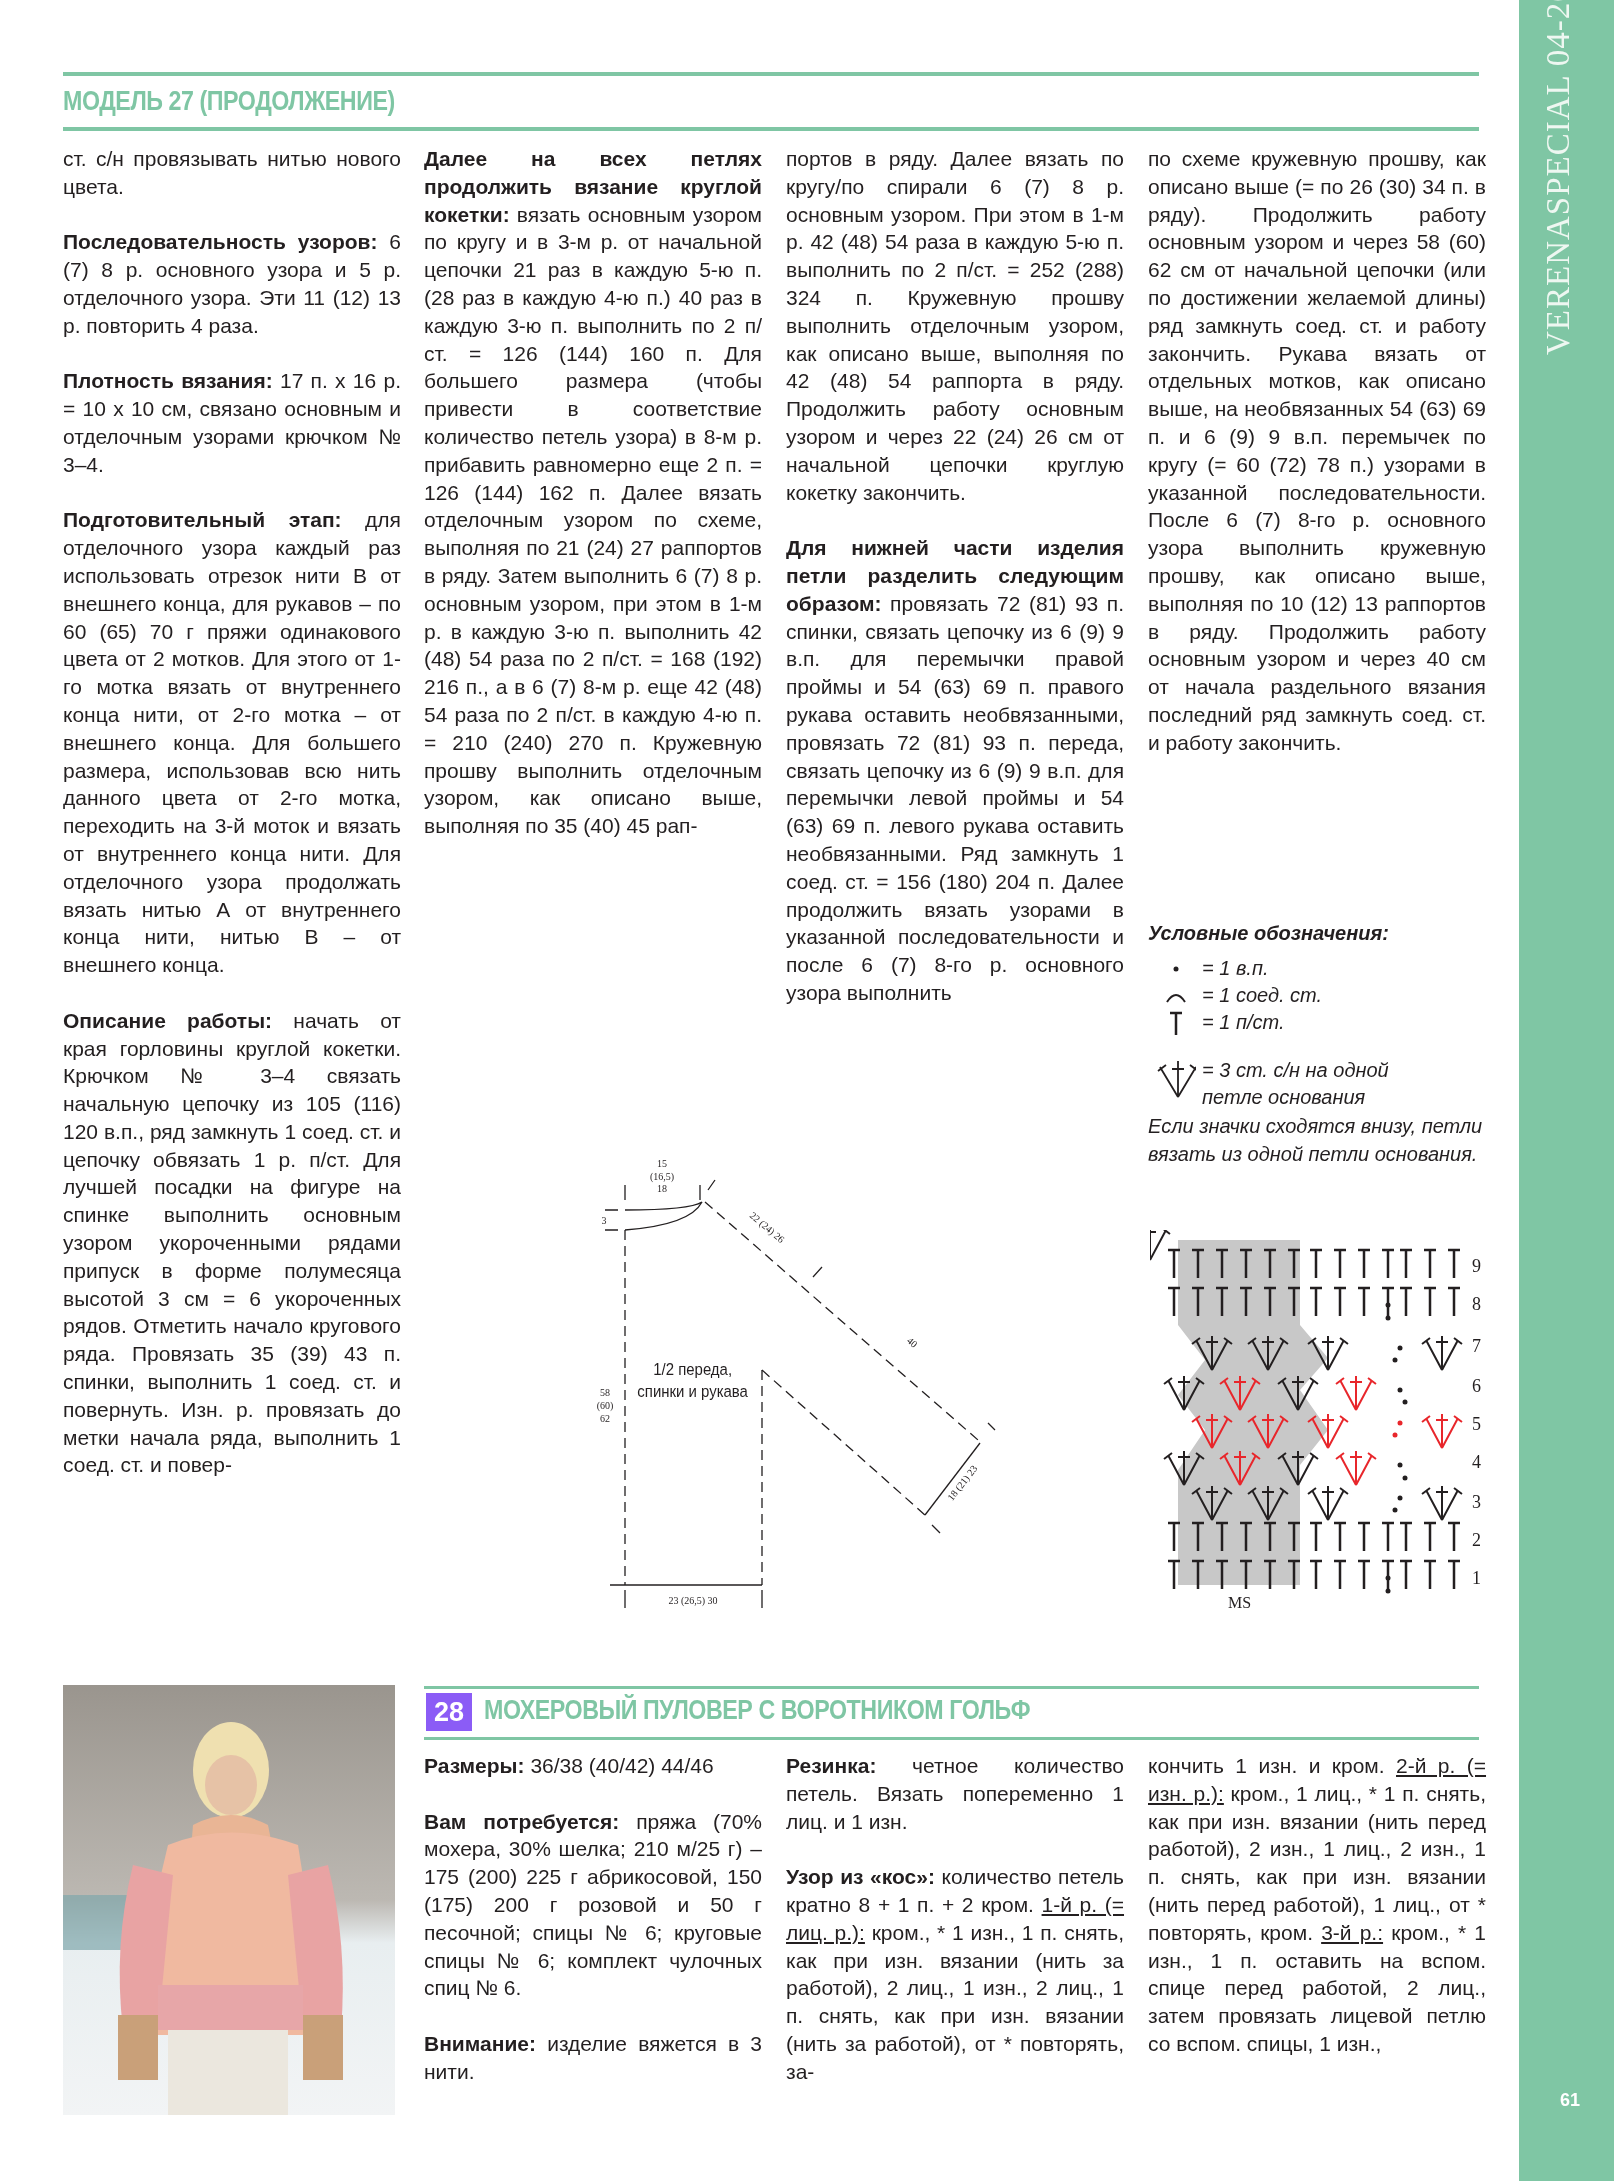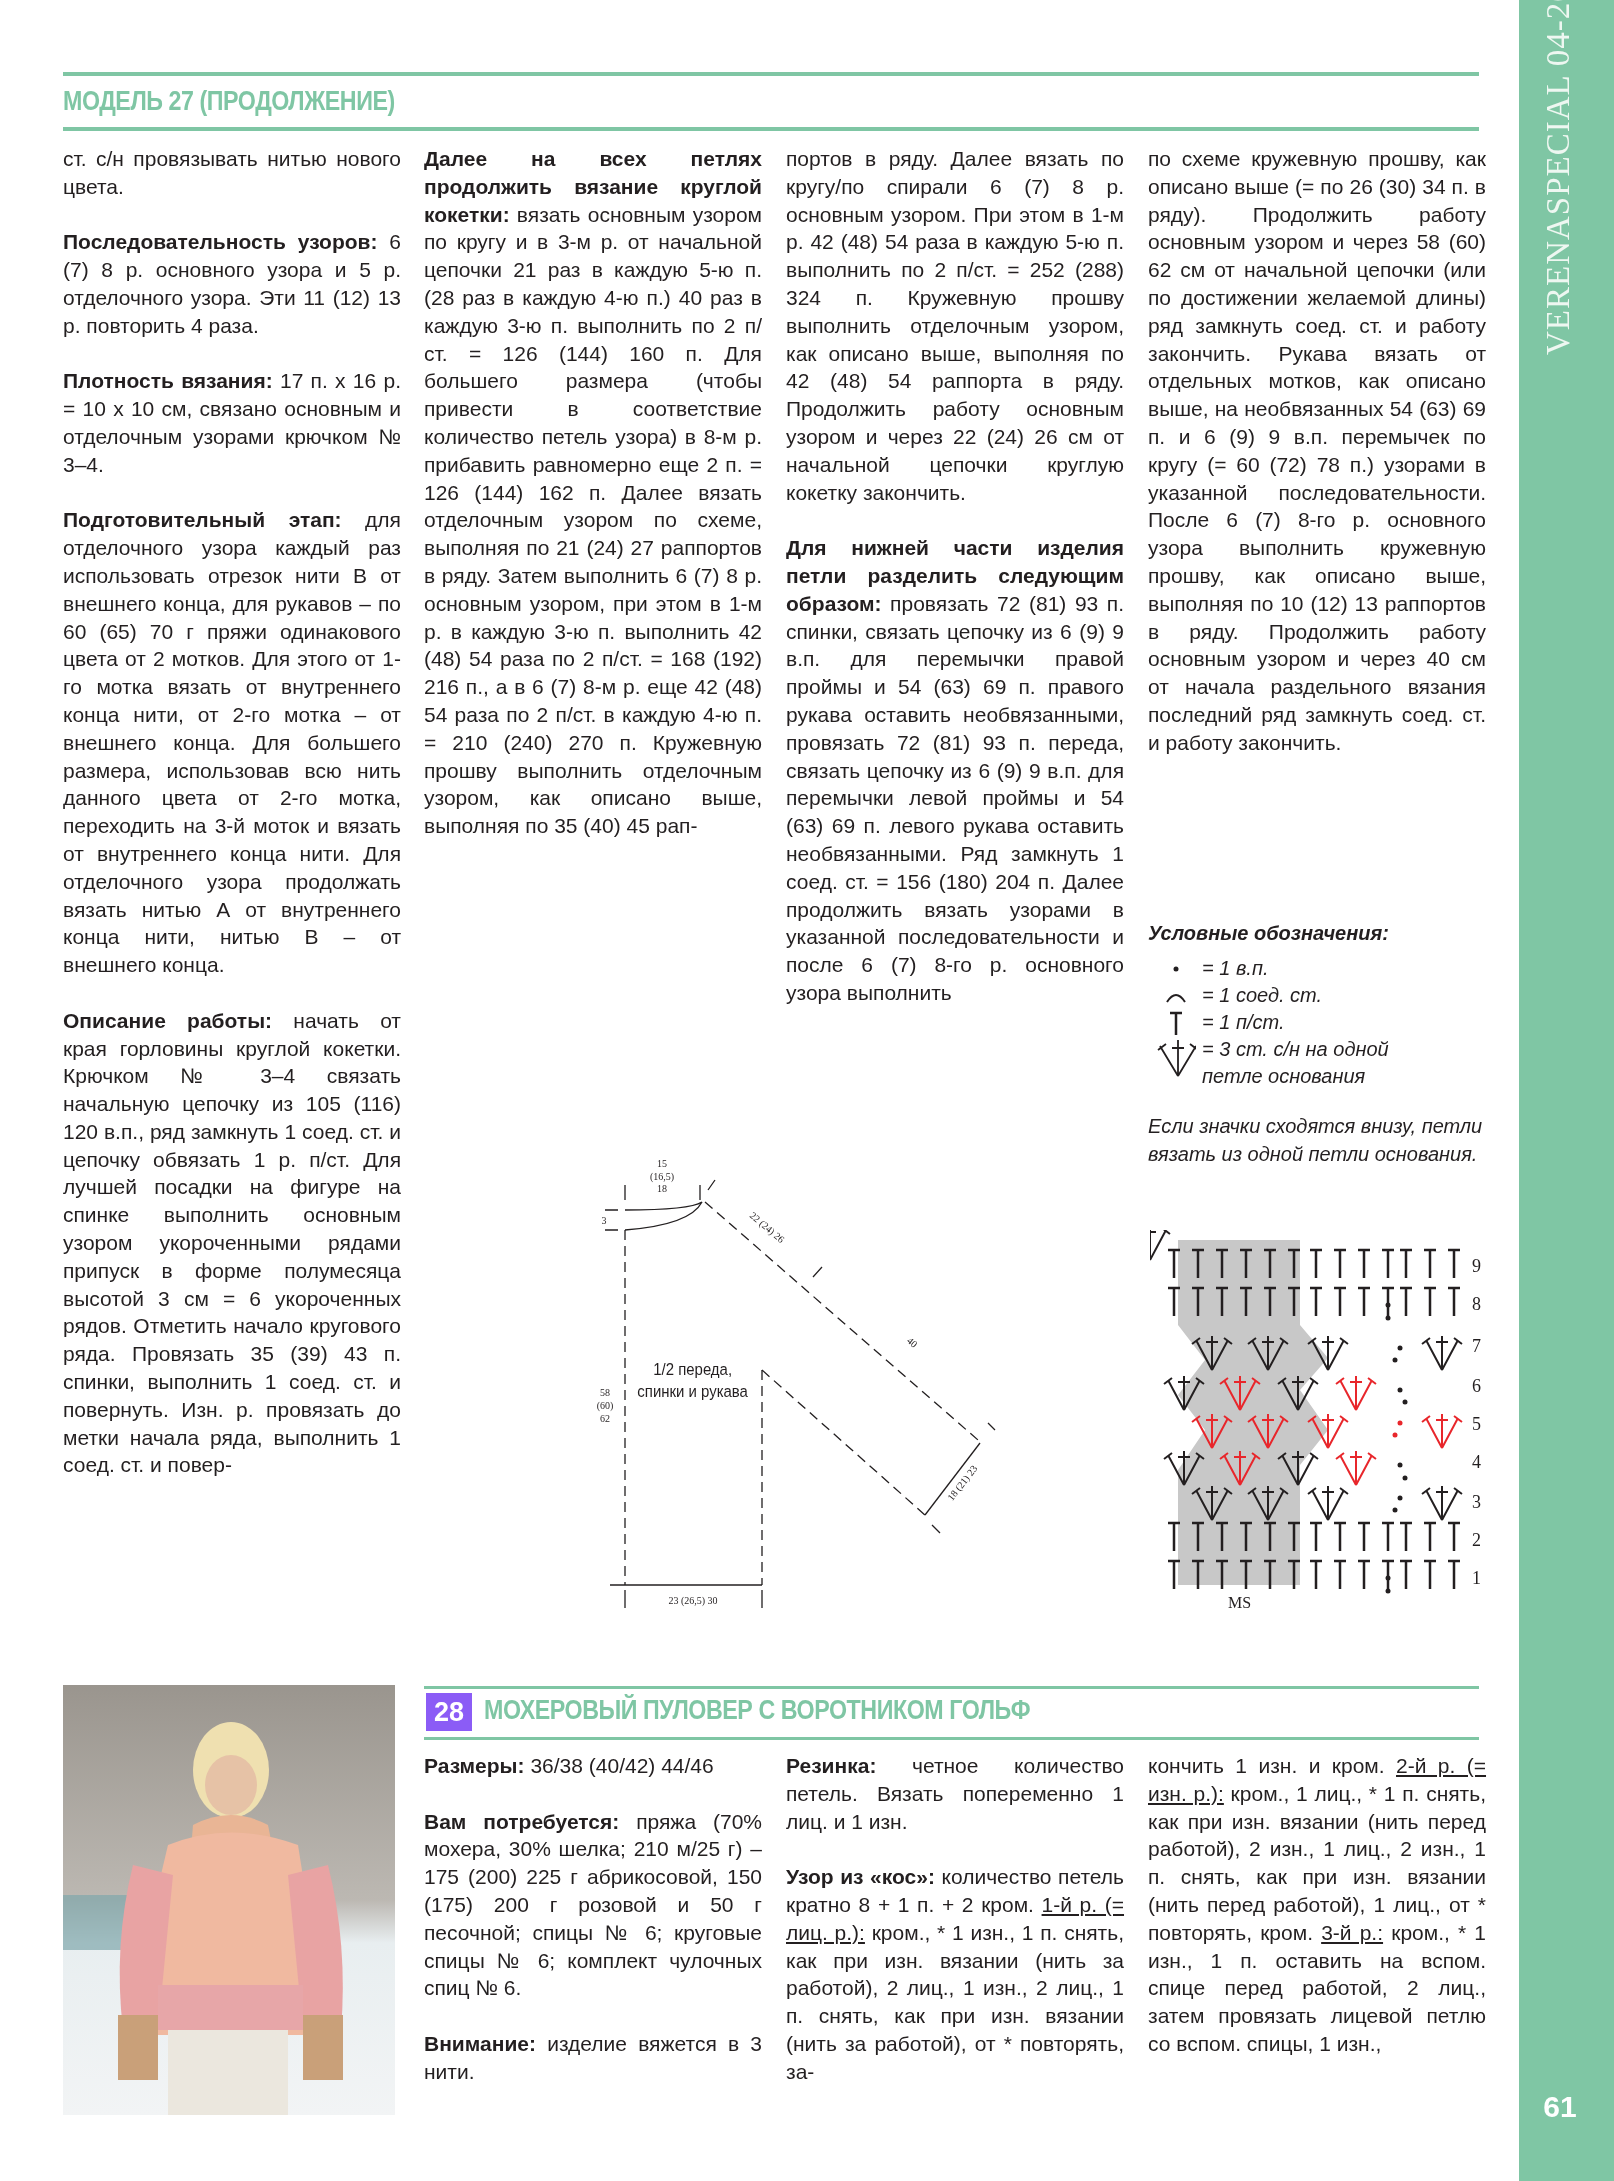--- a/index.html
+++ b/index.html
@@ -8,21 +8,21 @@
   .rule { position:absolute; height:4px; background:#7fc6a4; }
   .title { position:absolute; font-family:"Liberation Sans", sans-serif; font-weight:bold; color:#7fc6a4;
            font-size:27px; letter-spacing:-0.5px; transform:scaleX(0.86); transform-origin:left center; white-space:nowrap; }
   .col { position:absolute; width:338px; font-size:21px; line-height:27.8px; text-align:justify; }
   .col p { margin:0 0 27.8px 0; }
   .col b { font-weight:bold; }
   .col u { text-decoration:underline; }
   .sidebar { position:absolute; left:1519px; top:0; width:95px; height:2181px; background:#7fc6a4; }
   .sidebar-text { position:absolute; left:1540px; top:355px; transform:rotate(-90deg); transform-origin:left top;
                   font-family:"Liberation Serif", serif; font-size:33px; color:#eef7f1; white-space:nowrap; letter-spacing:1px; }
-  .page-num { position:absolute; left:1540px; top:2090px; width:40px; text-align:center; font-weight:bold; font-size:30px; color:#fff; }
+  .page-num { position:absolute; left:1540px; top:2090px; width:40px; text-align:right; font-weight:bold; font-size:18px; color:#fff; }
   .legend { position:absolute; left:1148px; top:920px; width:340px; font-style:italic; font-size:20px; line-height:27px; }
   .legend .row { display:flex; align-items:center; gap:6px; padding-left:8px; }
   .legend .sym { width:40px; display:inline-flex; justify-content:center; }
   .legend-note { position:absolute; left:1148px; top:1112px; width:340px; font-style:italic; font-size:20px; line-height:28px; }
   .chart { position:absolute; left:1150px; top:1230px; }
   .schema { position:absolute; left:560px; top:1140px; }
   .photo { position:absolute; left:63px; top:1685px; width:332px; height:430px; overflow:hidden; }
   .num-badge { position:absolute; left:426px; top:1693px; width:46px; height:38px; background:#8b5cf6; color:#fff;
                font-weight:bold; font-size:27px; text-align:center; line-height:38px; }
 </style>
@@ -77,21 +77,21 @@
     <span>= 1 соед. ст.</span>
   </div>
   <div class="row">
     <span class="sym">
         <svg width="20" height="26">
           <path d="M4 3 H16 M10 3 V25" stroke="#231f20" stroke-width="2.5" fill="none"></path>
         </svg>
       </span>
     <span>= 1 п/ст.</span>
   </div>
-  <div class="row" style="align-items:flex-start;">
+  <div class="row" style="align-items:flex-start;margin-top:21px;">
     <span class="sym">
         <svg width="44" height="44">
           <path d="M22 40 L4 10 M22 40 V4 M22 40 L40 10 M16 12 H28 M2 14 L10 8 M34 8 L42 14" stroke="#231f20" stroke-width="1.8" fill="none"></path>
         </svg>
       </span>
     <span style="width:250px;">= 3 ст. с/н на одной петле основания</span>
   </div>
 </div>
 <div class="legend-note">Если значки сходятся внизу, петли вязать из одной петли основания.</div>
 

